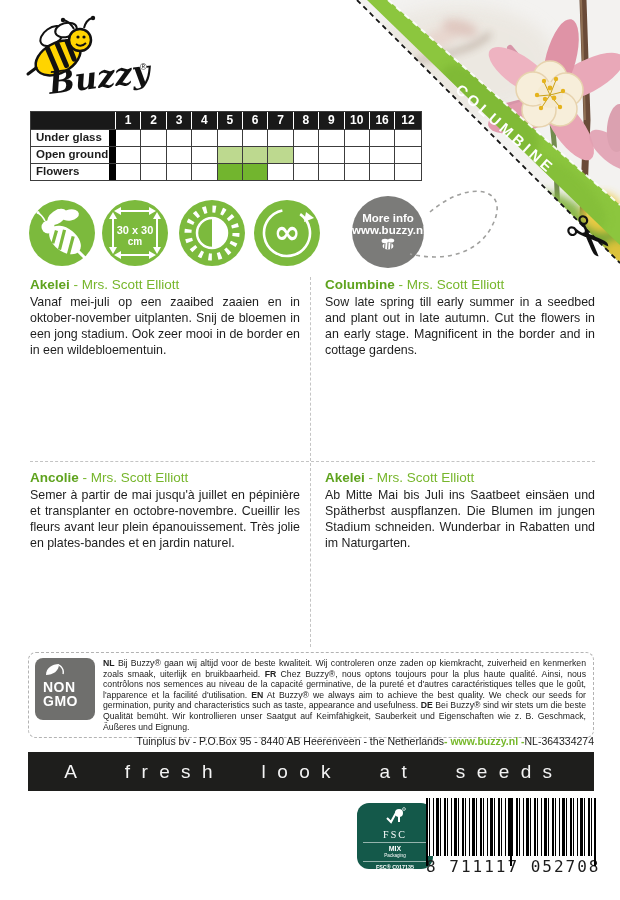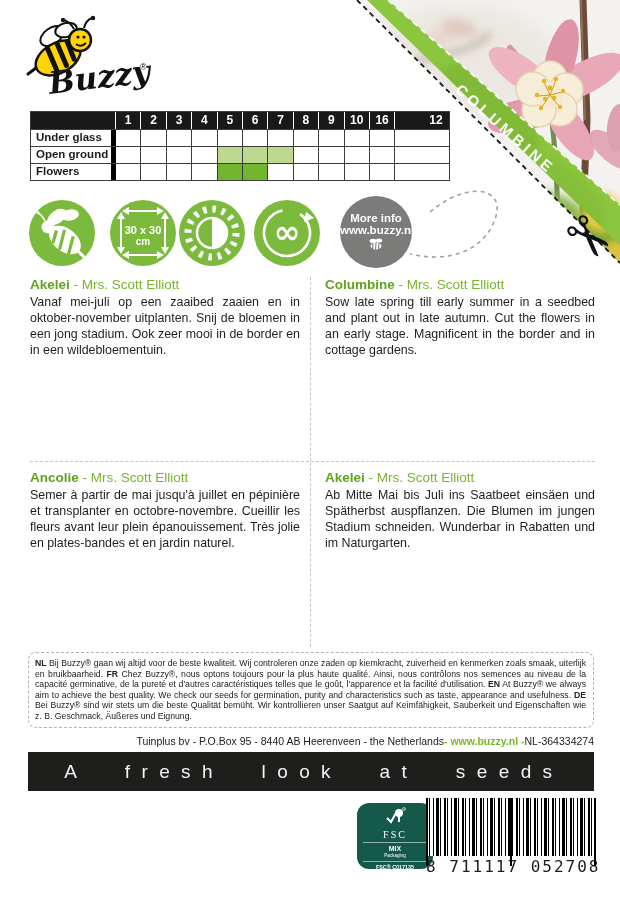--- a/index.html
+++ b/index.html
@@ -9,34 +9,34 @@
   
   .logo{position:absolute;left:14px;top:14px;width:140px;height:92px;}
 
   
   .corner{position:absolute;left:340px;top:0;width:280px;height:280px;}
 
   
   .cal{position:absolute;left:30px;top:111px;border:1px solid #3c3c3c;background:#fff;}
   .cal-row{display:flex;border-bottom:1px solid #3c3c3c;}
   .cal-row:last-child{border-bottom:none;}
-  .cal-label{width:85px;box-sizing:border-box;border-right:5px solid #000000;
+  .cal-label{width:85px;box-sizing:border-box;border-right:7px solid #000000;
              font-size:11.5px;font-weight:bold;padding:1px 0 0 5px;}
   .cal-cell{width:25.4px;height:15px;box-sizing:border-box;border-right:1px solid #3c3c3c;}
-  .cal-cell:last-child,.cal-head .cal-cell:last-child{border-right:none;margin-left:28px;}
+  .cal-cell:last-child,.cal-head .cal-cell:last-child{border-right:none;}
   .cal-head{background:#191919;}
   .cal-head .cal-label{background:#191919;border-right:1px solid #fff;}
   .cal-head .cal-cell{height:17px;background:#191919;border-right:1px solid #fff;
              color:#fff;font-size:12px;font-weight:bold;text-align:center;line-height:17px;}
   .cal-row:not(.cal-head) .cal-cell{height:16px;}
 
   
   .circle{position:absolute;width:66px;height:66px;border-radius:50%;background:#7cba3d;}
   .circle svg{display:block;}
-  .more-info{position:absolute;left:340px;top:196px;width:72px;height:72px;border-radius:50%;
+  .more-info{position:absolute;left:352px;top:196px;width:72px;height:72px;border-radius:50%;
              background:#7b7b79;color:#fff;text-align:center;}
   .more-info .t1{font-size:11.5px;font-weight:bold;margin-top:16px;line-height:12px;}
   .more-info .t2{font-size:11.5px;font-weight:bold;line-height:13px;}
   .trail{position:absolute;left:396px;top:168px;width:210px;height:110px;pointer-events:none;}
 
   
   .block{position:absolute;width:270px;}
   .block h3{margin:0 0 2px 0;font-size:13.5px;line-height:15px;font-weight:bold;color:#5fa31e;}
   .block h3 .sep,.block h3 .sub{font-weight:normal;color:#77b62c;}
   .block p{margin:0;font-size:12.4px;line-height:16px;text-align:justify;color:#1e1e1e;}
@@ -283,21 +283,21 @@
       <circle cx="19" cy="27" r="6.5" fill="#fff"></circle>
       <path d="M16 21 Q13 15 9 13 M23 20 Q24 14 29 11" stroke="#fff" stroke-width="1.6" fill="none"></path>
       <circle cx="9" cy="12.5" r="1.5" fill="#fff"></circle>
         <circle cx="29.5" cy="10.5" r="1.5" fill="#fff"></circle>
       <ellipse cx="36" cy="40" rx="18" ry="11.5" transform="rotate(38 36 40)" fill="#fff"></ellipse>
       <path d="M27 31 L24 44 M35 30 L31 50 M44 36 L40 55" stroke="#7cba3d" stroke-width="3.2" transform="rotate(3 36 40)"></path>
       <path d="M49 51 L56 58" stroke="#fff" stroke-width="3" stroke-linecap="round"></path>
     </svg>
   </div>
 
-  <div class="circle" style="left:110px;top:200px;text-decoration:underline;">
+  <div class="circle" style="left:102px;top:200px;text-decoration:underline;">
     <svg viewBox="0 0 66 66" width="66" height="66">
       <g stroke="#fff" stroke-width="2">
         <line x1="17" y1="11" x2="49" y2="11"></line>
           <line x1="17" y1="55" x2="49" y2="55"></line>
         <line x1="11" y1="17" x2="11" y2="49"></line>
           <line x1="55" y1="17" x2="55" y2="49"></line>
       </g>
       <g fill="#fff">
         <polygon points="12,11 19,7 19,15"></polygon>
           <polygon points="54,11 47,7 47,15"></polygon>
@@ -364,20 +364,28 @@
   <div class="block" style="left:325px;top:470px;">
     <h3><b>Akelei</b>
       <span class="sep">-</span>
       <span class="sub">Mrs. Scott Elliott</span></h3>
     <p>Ab Mitte Mai bis Juli ins Saatbeet einsäen und Spätherbst auspflanzen. Die Blumen im jungen Stadium schneiden. Wunderbar in Rabatten und im Naturgarten.</p>
   </div>
   <div class="vdiv"></div>
   <div class="hdiv"></div>
 
   <div class="legal">
+    <div class="nongmo">
+      <svg viewBox="0 0 22 14" width="22" height="14">
+        <path d="M3 13 C3 6 9 2 16 2 C16 9 10 13 3 13 Z" fill="#fff"></path>
+        <path d="M16 3 C19 5 21 8 20 12" stroke="#fff" stroke-width="1.4" fill="none"></path>
+      </svg>
+      <div class="nl1">NON</div>
+      <div class="nl2">GMO</div>
+    </div>
     <div class="txt">
       <b>NL</b> <span>Bij Buzzy® gaan wij altijd voor de beste kwaliteit. Wij controleren onze zaden op kiemkracht, zuiverheid en kenmerken zoals smaak, uiterlijk en bruikbaarheid.</span>
       <b>FR</b> <span>Chez Buzzy®, nous optons toujours pour la plus haute qualité. Ainsi, nous contrôlons nos semences au niveau de la capacité germinative, de la pureté et d'autres caractéristiques telles que le goût, l'apparence et la facilité d'utilisation.</span>
       <b>EN</b> <span>At Buzzy® we always aim to achieve the best quality. We check our seeds for germination, purity and characteristics such as taste, appearance and usefulness.</span>
       <b>DE</b> <span>Bei Buzzy® sind wir stets um die beste Qualität bemüht. Wir kontrollieren unser Saatgut auf Keimfähigkeit, Sauberkeit und Eigenschaften wie z. B. Geschmack, Äußeres und Eignung.</span>
     </div>
   </div>
 
   <div class="addr">
     <span>Tuinplus bv - P.O.Box 95 - 8440 AB Heerenveen - the Netherlands</span>

